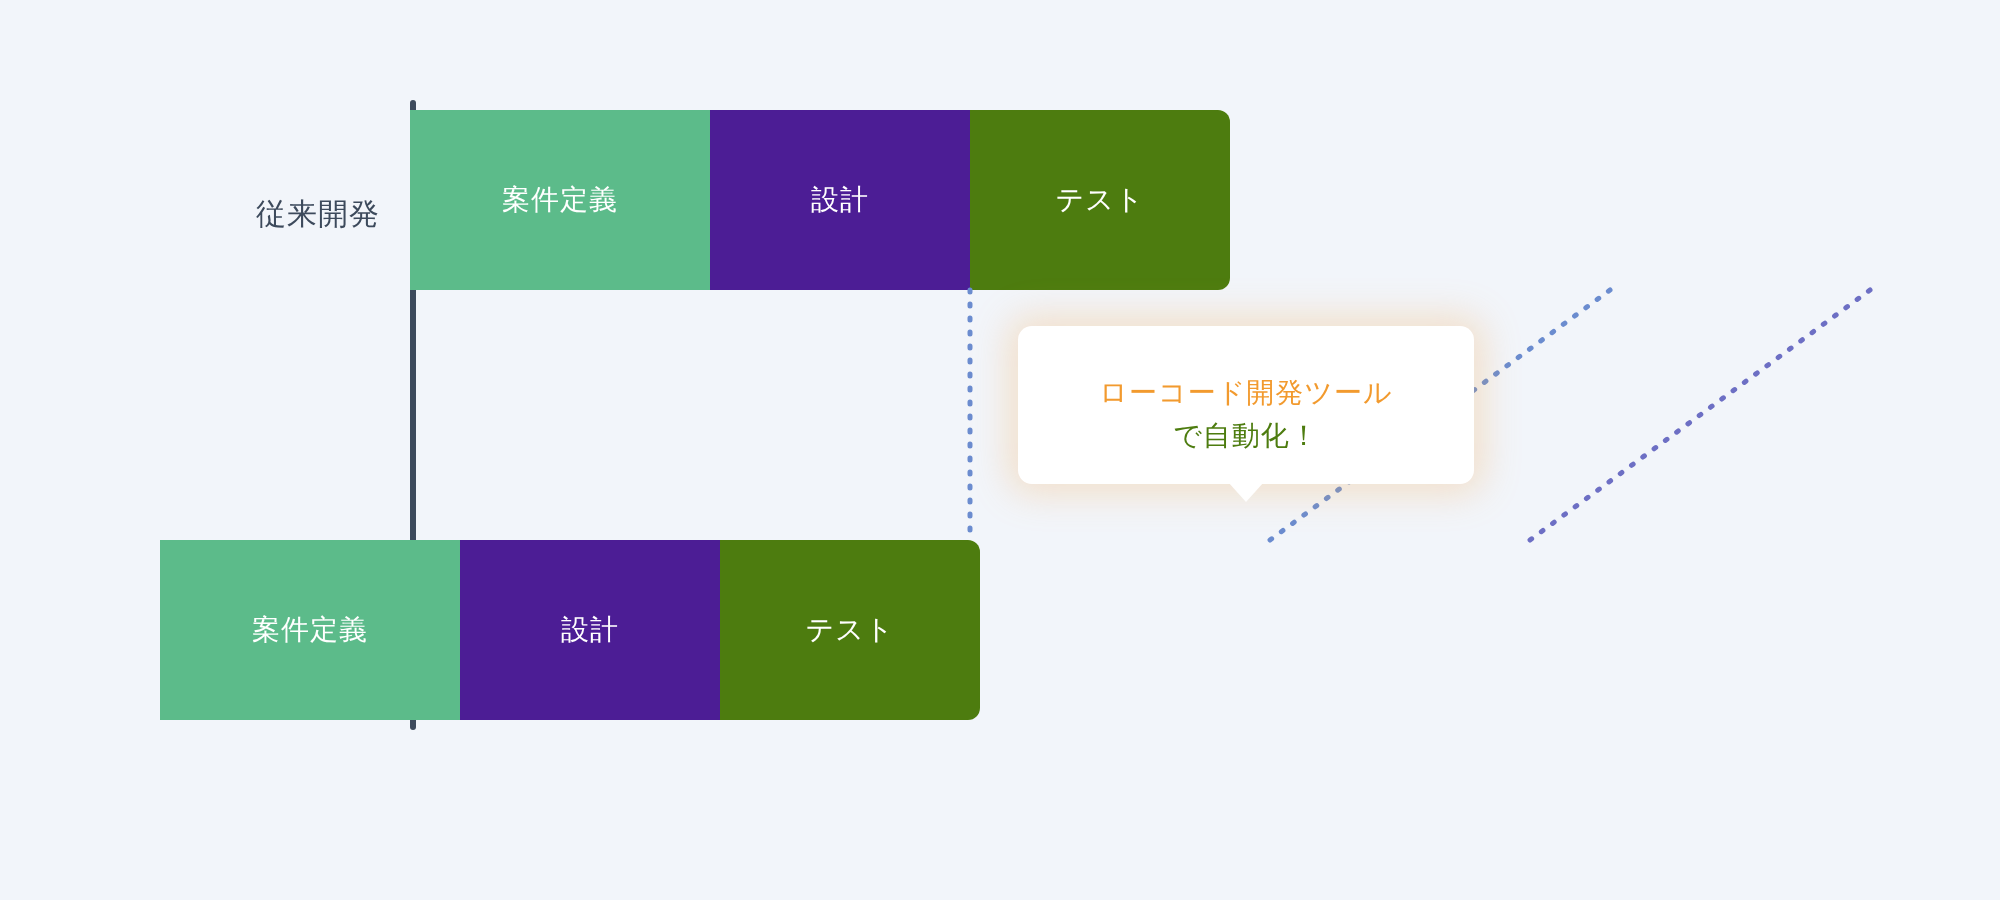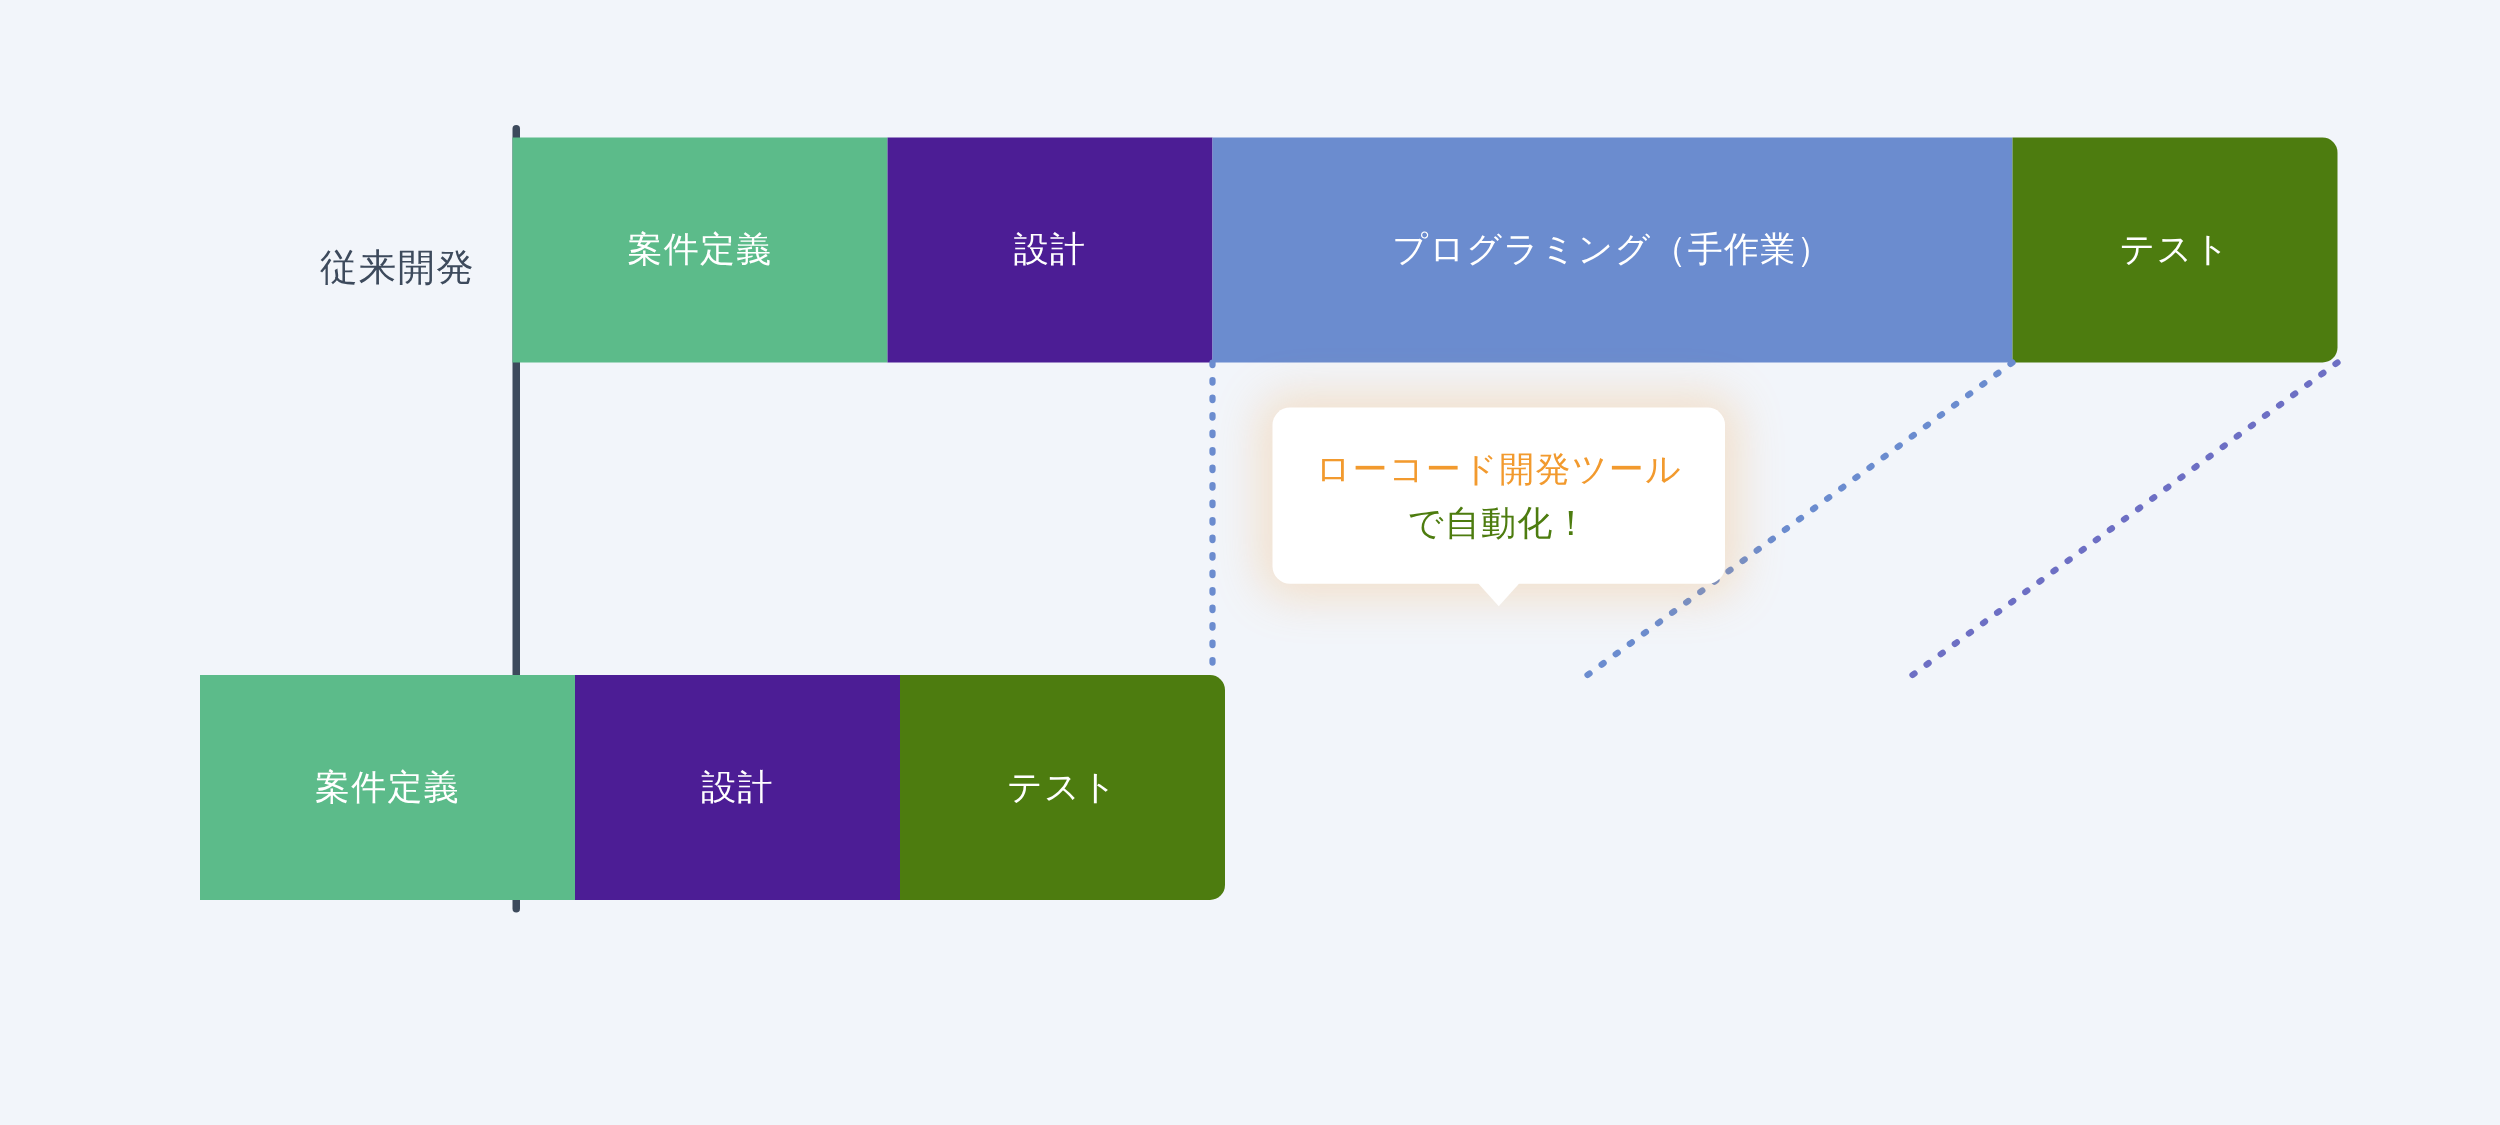--- a/index.html
+++ b/index.html
@@ -67,24 +67,24 @@
     width: 6px;
     height: 630px;
     background: #3d4a5c;
     border-radius: 3px;
   }
 
   .callout {
     position: absolute;
     left: 858px;
     top: 216px;
-    width: 362px;
+    width: 456px;
     background: #ffffff;
     border-radius: 14px;
-    padding: 28px 30px 26px;
+    padding: 45px 30px 26px;
     text-align: center;
     font-size: 28px;
     line-height: 1.55;
     box-shadow: 0 0 36px 10px rgba(245,170,80,0.28);
     z-index: 5;
   }
   .callout .line1 { color: #f29a2e; letter-spacing: 1px; }
   .callout .line2 { color: #4d7c0f; letter-spacing: 1px; }
   .callout::after {
     content: "";
@@ -118,21 +118,20 @@
     <line x1="560" y1="180" x2="560" y2="430" stroke="#6b8ccf" stroke-width="5" stroke-dasharray="2 12" stroke-linecap="round"></line>
     <line x1="1200" y1="180" x2="860" y2="430" stroke="#6b8ccf" stroke-width="5" stroke-dasharray="2 12" stroke-linecap="round"></line>
     <line x1="1460" y1="180" x2="1120" y2="430" stroke="#6d6fc4" stroke-width="5" stroke-dasharray="2 12" stroke-linecap="round"></line>
   </svg>
 
   <div class="row row-top">
     <div class="row-label label-traditional">従来開発</div>
     <div class="bar-track" id="bar-0">
         <div class="seg c-green" style="width: 300px;">案件定義</div>
         <div class="seg c-teal" style="width: 260px;">設計</div>
-        <div class="seg c-blue" style="width: 640px;">プログラミング（手作業）</div>
         <div class="seg c-purple last" style="width: 260px;">テスト</div>
       </div>
   </div>
 
   <div class="row row-bottom">
     <div class="bar-track" id="bar-1">
         <div class="seg c-green" style="width: 300px;">案件定義</div>
         <div class="seg c-teal" style="width: 260px;">設計</div>
         <div class="seg c-purple last" style="width: 260px;">テスト</div>
       </div>

